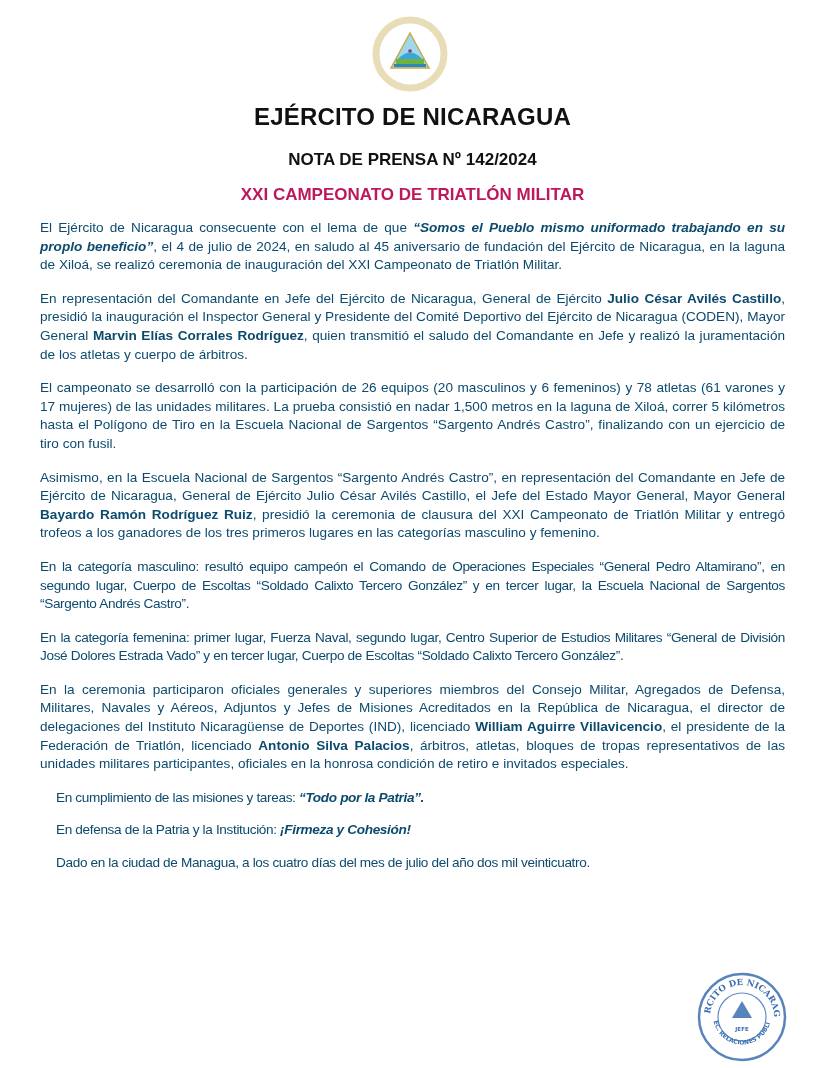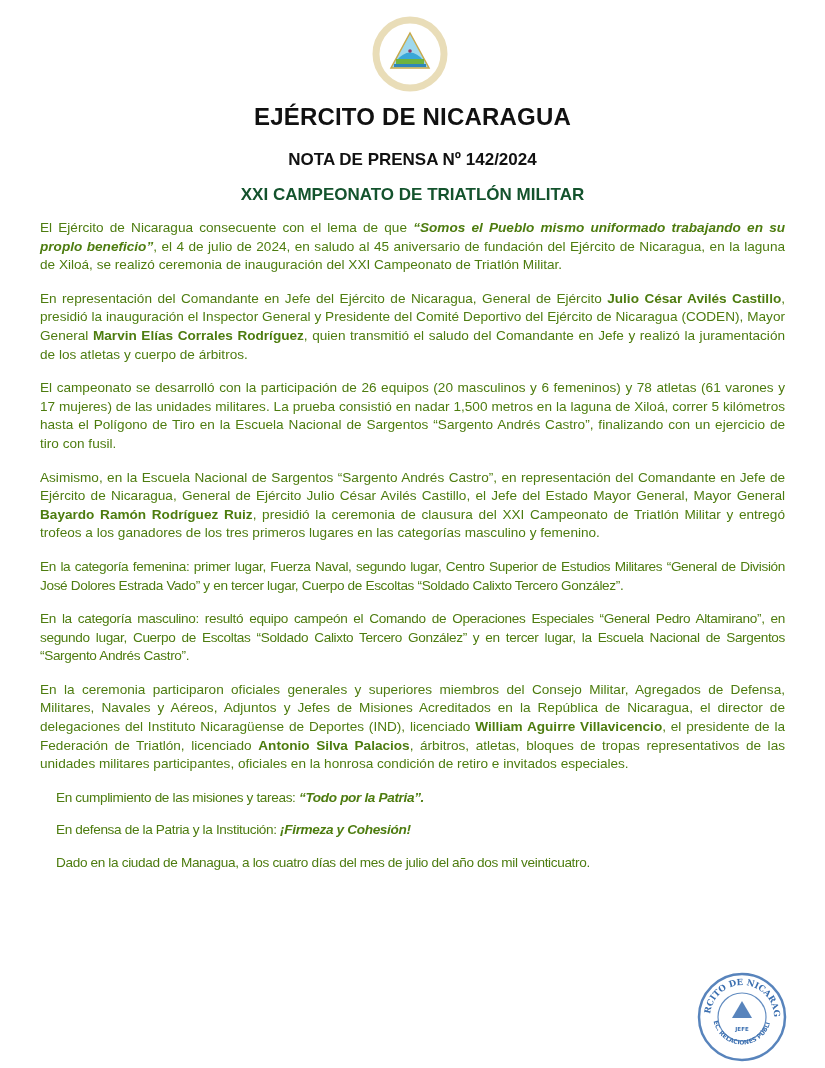--- a/index.html
+++ b/index.html
@@ -1,22 +1,22 @@
 <!DOCTYPE html>
 <html><head>
   <meta charset="utf-8">
   <style>
     html, body { margin: 0; padding: 0; background: #ffffff; }
     body { width: 825px; height: 1068px; position: relative; overflow: hidden; }
     .page { position: absolute; left: 0; top: 8px; width: 689px; height: 1068px; background: #ffffff; color: #1a1a1a; font-family: "Liberation Sans", sans-serif; }
     .crest { position: absolute; left: 372px; top: 8px; width: 76px; height: 76px; }
     .org-title { position: absolute; left: 0; width: 825px; top: 95px; text-align: center; font-weight: bold; font-size: 24px; letter-spacing: 0.2px; color: #111; }
     .press-num { position: absolute; left: 0; width: 825px; top: 142px; text-align: center; font-weight: bold; font-size: 17px; color: #111; }
-    .headline { position: absolute; left: 0; width: 825px; top: 177px; text-align: center; font-weight: bold; font-size: 17px; color: #14532d; }
-    .body { position: absolute; left: 40px; top: 211px; width: 745px; font-size: 13.6px; line-height: 18.6px; color: #4d7c0f; }
+    .headline { position: absolute; left: 0; width: 825px; top: 177px; text-align: center; font-weight: bold; font-size: 17px; color: #be185d; }
+    .body { position: absolute; left: 40px; top: 211px; width: 745px; font-size: 13.6px; line-height: 18.6px; color: #0c4a6e; }
     .para { margin: 0 0 15px 0; text-align: justify; }
     .para.narrow { font-family: "Liberation Sans", sans-serif; letter-spacing: -0.35px; }
     .b { font-weight: bold; }
     .bi { font-weight: bold; font-style: italic; }
     .short { margin: 0 0 14px 16px; }
     .sig { position: absolute; left: 0; width: 825px; top: 990px; text-align: center; font-weight: bold; font-size: 17px; line-height: 22px; color: #111; }
     .sig .l1 { display: block; margin-left: -1px; }
     .stamp { position: absolute; left: 696px; top: 963px; width: 92px; height: 92px; }
   </style>
 </head>
@@ -39,23 +39,23 @@
 
   <div class="body">
     <p class="para"><span>El Ejército de Nicaragua consecuente con el lema de que </span><span class="bi">“Somos el Pueblo mismo uniformado trabajando en su proplo beneficio”</span><span>, el 4 de julio de 2024, en saludo al 45 aniversario de fundación del Ejército de Nicaragua, en la laguna de Xiloá, se realizó ceremonia de inauguración del XXI Campeonato de Triatlón Militar.</span></p>
 
     <p class="para"><span>En representación del Comandante en Jefe del Ejército de Nicaragua, General de Ejército </span><span class="b">Julio César Avilés Castillo</span><span>, presidió la inauguración el Inspector General y Presidente del Comité Deportivo del Ejército de Nicaragua (CODEN), Mayor General </span><span class="b">Marvin Elías Corrales Rodríguez</span><span>, quien transmitió el saludo del Comandante en Jefe y realizó la juramentación de los atletas y cuerpo de árbitros.</span></p>
 
     <p class="para">El campeonato se desarrolló con la participación de 26 equipos (20 masculinos y 6 femeninos) y 78 atletas (61 varones y 17 mujeres) de las unidades militares. La prueba consistió en nadar 1,500 metros en la laguna de Xiloá, correr 5 kilómetros hasta el Polígono de Tiro en la Escuela Nacional de Sargentos “Sargento Andrés Castro”, finalizando con un ejercicio de tiro con fusil.</p>
 
     <p class="para"><span>Asimismo, en la Escuela Nacional de Sargentos “Sargento Andrés Castro”, en representación del Comandante en Jefe de Ejército de Nicaragua, General de Ejército Julio César Avilés Castillo, el Jefe del Estado Mayor General, Mayor General </span><span class="b">Bayardo Ramón Rodríguez Ruiz</span><span>, presidió la ceremonia de clausura del XXI Campeonato de Triatlón Militar y entregó trofeos a los ganadores de los tres primeros lugares en las categorías masculino y femenino.</span></p>
 
+    <p class="para narrow">En la categoría masculino: resultó equipo campeón el Comando de Operaciones Especiales “General Pedro Altamirano”, en segundo lugar, Cuerpo de Escoltas “Soldado Calixto Tercero González” y en tercer lugar, la Escuela Nacional de Sargentos “Sargento Andrés Castro”.</p>
+
     <p class="para narrow">En la categoría femenina: primer lugar, Fuerza Naval, segundo lugar, Centro Superior de Estudios Militares “General de División José Dolores Estrada Vado” y en tercer lugar, Cuerpo de Escoltas “Soldado Calixto Tercero González”.</p>
-
-    <p class="para narrow">En la categoría masculino: resultó equipo campeón el Comando de Operaciones Especiales “General Pedro Altamirano”, en segundo lugar, Cuerpo de Escoltas “Soldado Calixto Tercero González” y en tercer lugar, la Escuela Nacional de Sargentos “Sargento Andrés Castro”.</p>
 
     <p class="para"><span>En la ceremonia participaron oficiales generales y superiores miembros del Consejo Militar, Agregados de Defensa, Militares, Navales y Aéreos, Adjuntos y Jefes de Misiones Acreditados en la República de Nicaragua, el director de delegaciones del Instituto Nicaragüense de Deportes (IND), licenciado </span><span class="b">William Aguirre Villavicencio</span><span>, el presidente de la Federación de Triatlón, licenciado </span><span class="b">Antonio Silva Palacios</span><span>, árbitros, atletas, bloques de tropas representativos de las unidades militares participantes, oficiales en la honrosa condición de retiro e invitados especiales.</span></p>
 
     <p class="para short narrow"><span>En cumplimiento de las misiones y tareas: </span><span class="bi">“Todo por la Patria”.</span></p>
 
     <p class="para short narrow"><span>En defensa de la Patria y la Institución: </span><span class="bi">¡Firmeza y Cohesión!</span></p>
 
     <p class="para short narrow">Dado en la ciudad de Managua, a los cuatro días del mes de julio del año dos mil veinticuatro.</p>
   </div>
 

